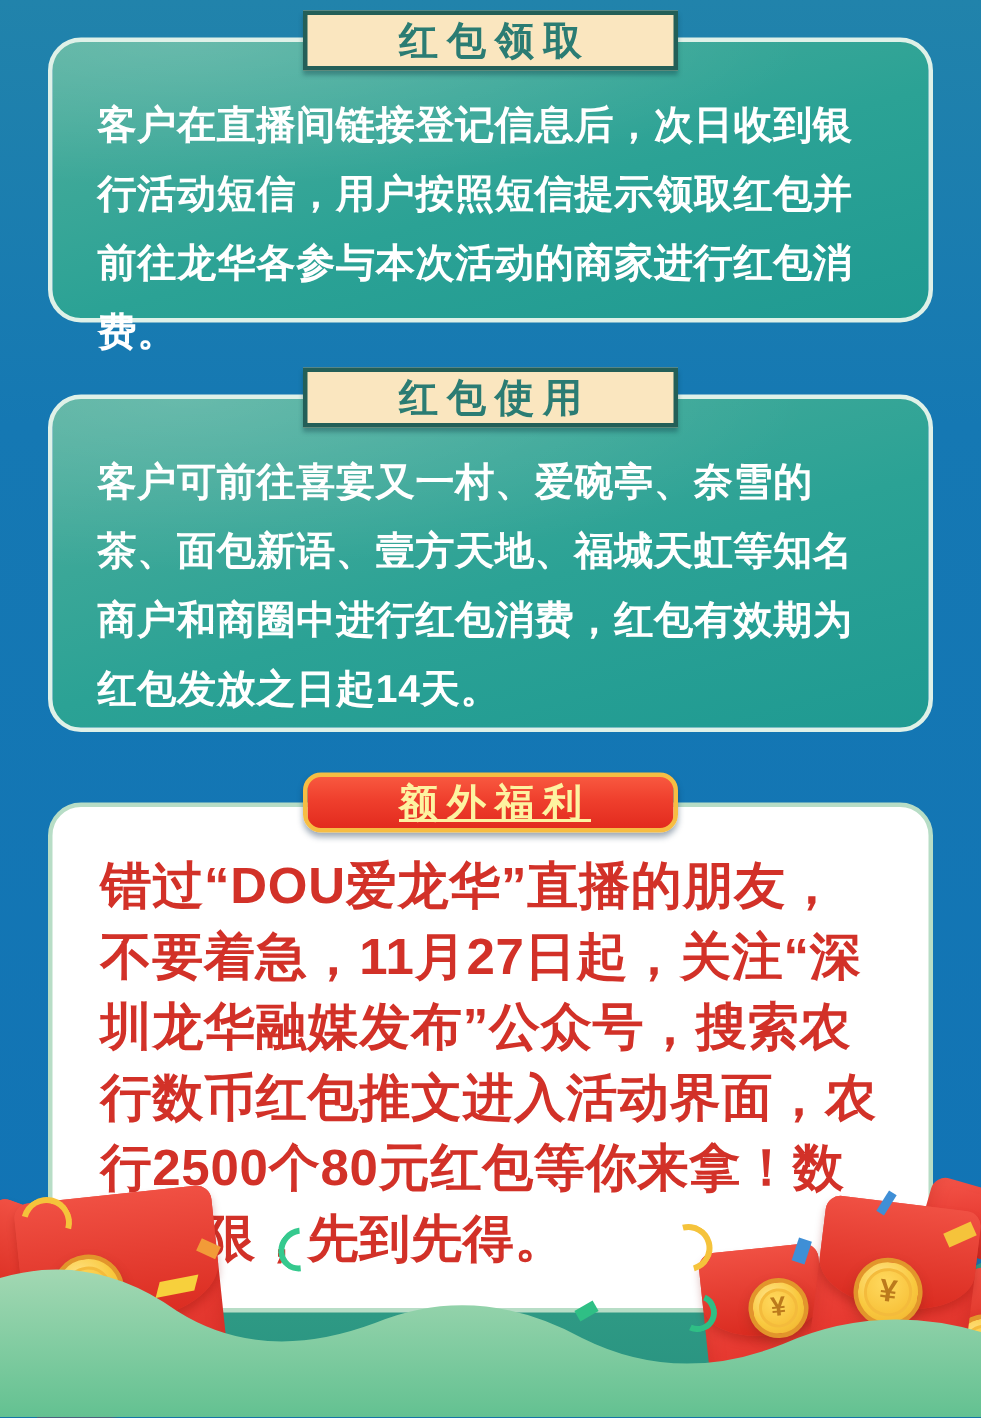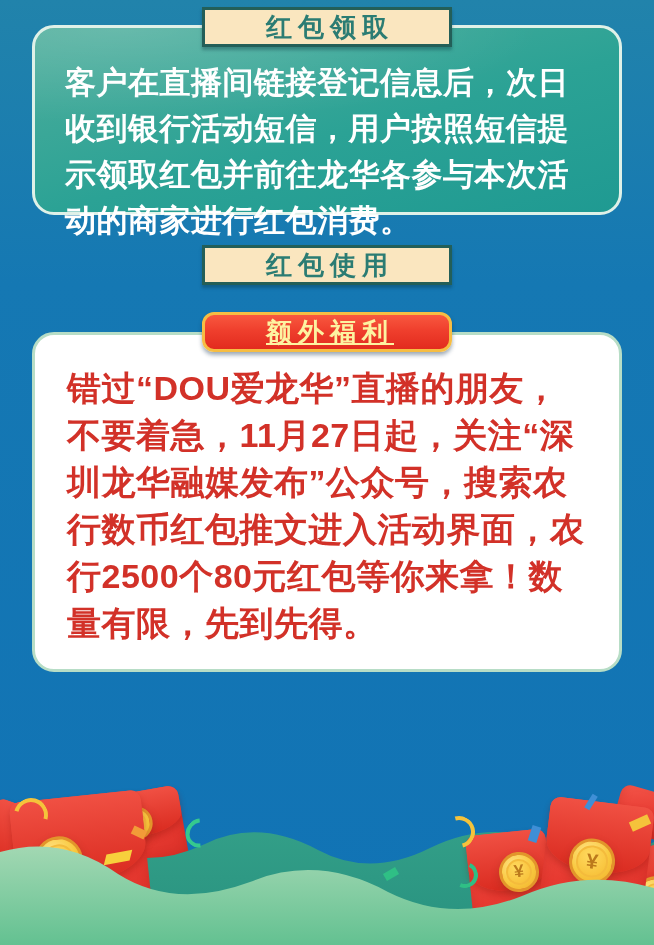--- a/index.html
+++ b/index.html
@@ -30,21 +30,21 @@
     position:relative;z-index:5;width:590px;margin:0 auto;box-sizing:border-box;
     border-radius:22px;
   }
   .card-teal{
     margin-top:-22px;
     border:3px solid #dff1e8;color:#ffffff;
     background:
       radial-gradient(130% 95% at 15% 0%, rgba(255,255,255,.16), rgba(255,255,255,0) 55%),
       linear-gradient(165deg,#4fae9c 0%,#2ba295 55%,#1f9a92 100%);
     padding:32px 30px 0 30px;
-    font-size:31px;font-weight:bold;line-height:46px;letter-spacing:.5px;
+    font-size:26px;font-weight:bold;line-height:46px;letter-spacing:.5px;
   }
   .card-white{
     margin-top:-20px;min-height:256px;
     background:#ffffff;border:3px solid #b7ddc6;color:#d23128;
     padding:30px 32px 22px 32px;
     font-size:34px;font-weight:bold;line-height:47px;letter-spacing:.5px;
   }
   .h-receive{height:190px;}
   .h-usage{height:225px;}
   .sec-receive{padding-top:7px;}
@@ -95,20 +95,23 @@
       <span>红包领取</span>
     </div>
     <div class="card card-teal h-receive">
       <span>客户在直播间链接登记信息后，次日收到银行活动短信，用户按照短信提示领取红包并前往龙华各参与本次活动的商家进行红包消费。</span>
     </div>
   </div>
 
   <div class="sec-usage">
     <div class="badge badge-cream">
       <span>红包使用</span>
+    </div>
+    <div class="card card-teal h-usage">
+      <span>客户可前往喜宴又一村、爱碗亭、奈雪的茶、面包新语、壹方天地、福城天虹等知名商户和商圈中进行红包消费，红包有效期为红包发放之日起14天。</span>
     </div>
   </div>
 
   <div class="sec-bonus">
     <div class="badge badge-red">
       <span>额外福利</span>
     </div>
     <div class="card card-white">
       <span>错过“DOU爱龙华”直播的朋友，不要着急，11月27日起，关注“深圳龙华融媒发布”公众号，搜索农行数币红包推文进入活动界面，农行2500个80元红包等你来拿！数量有限，先到先得。</span>
     </div>

